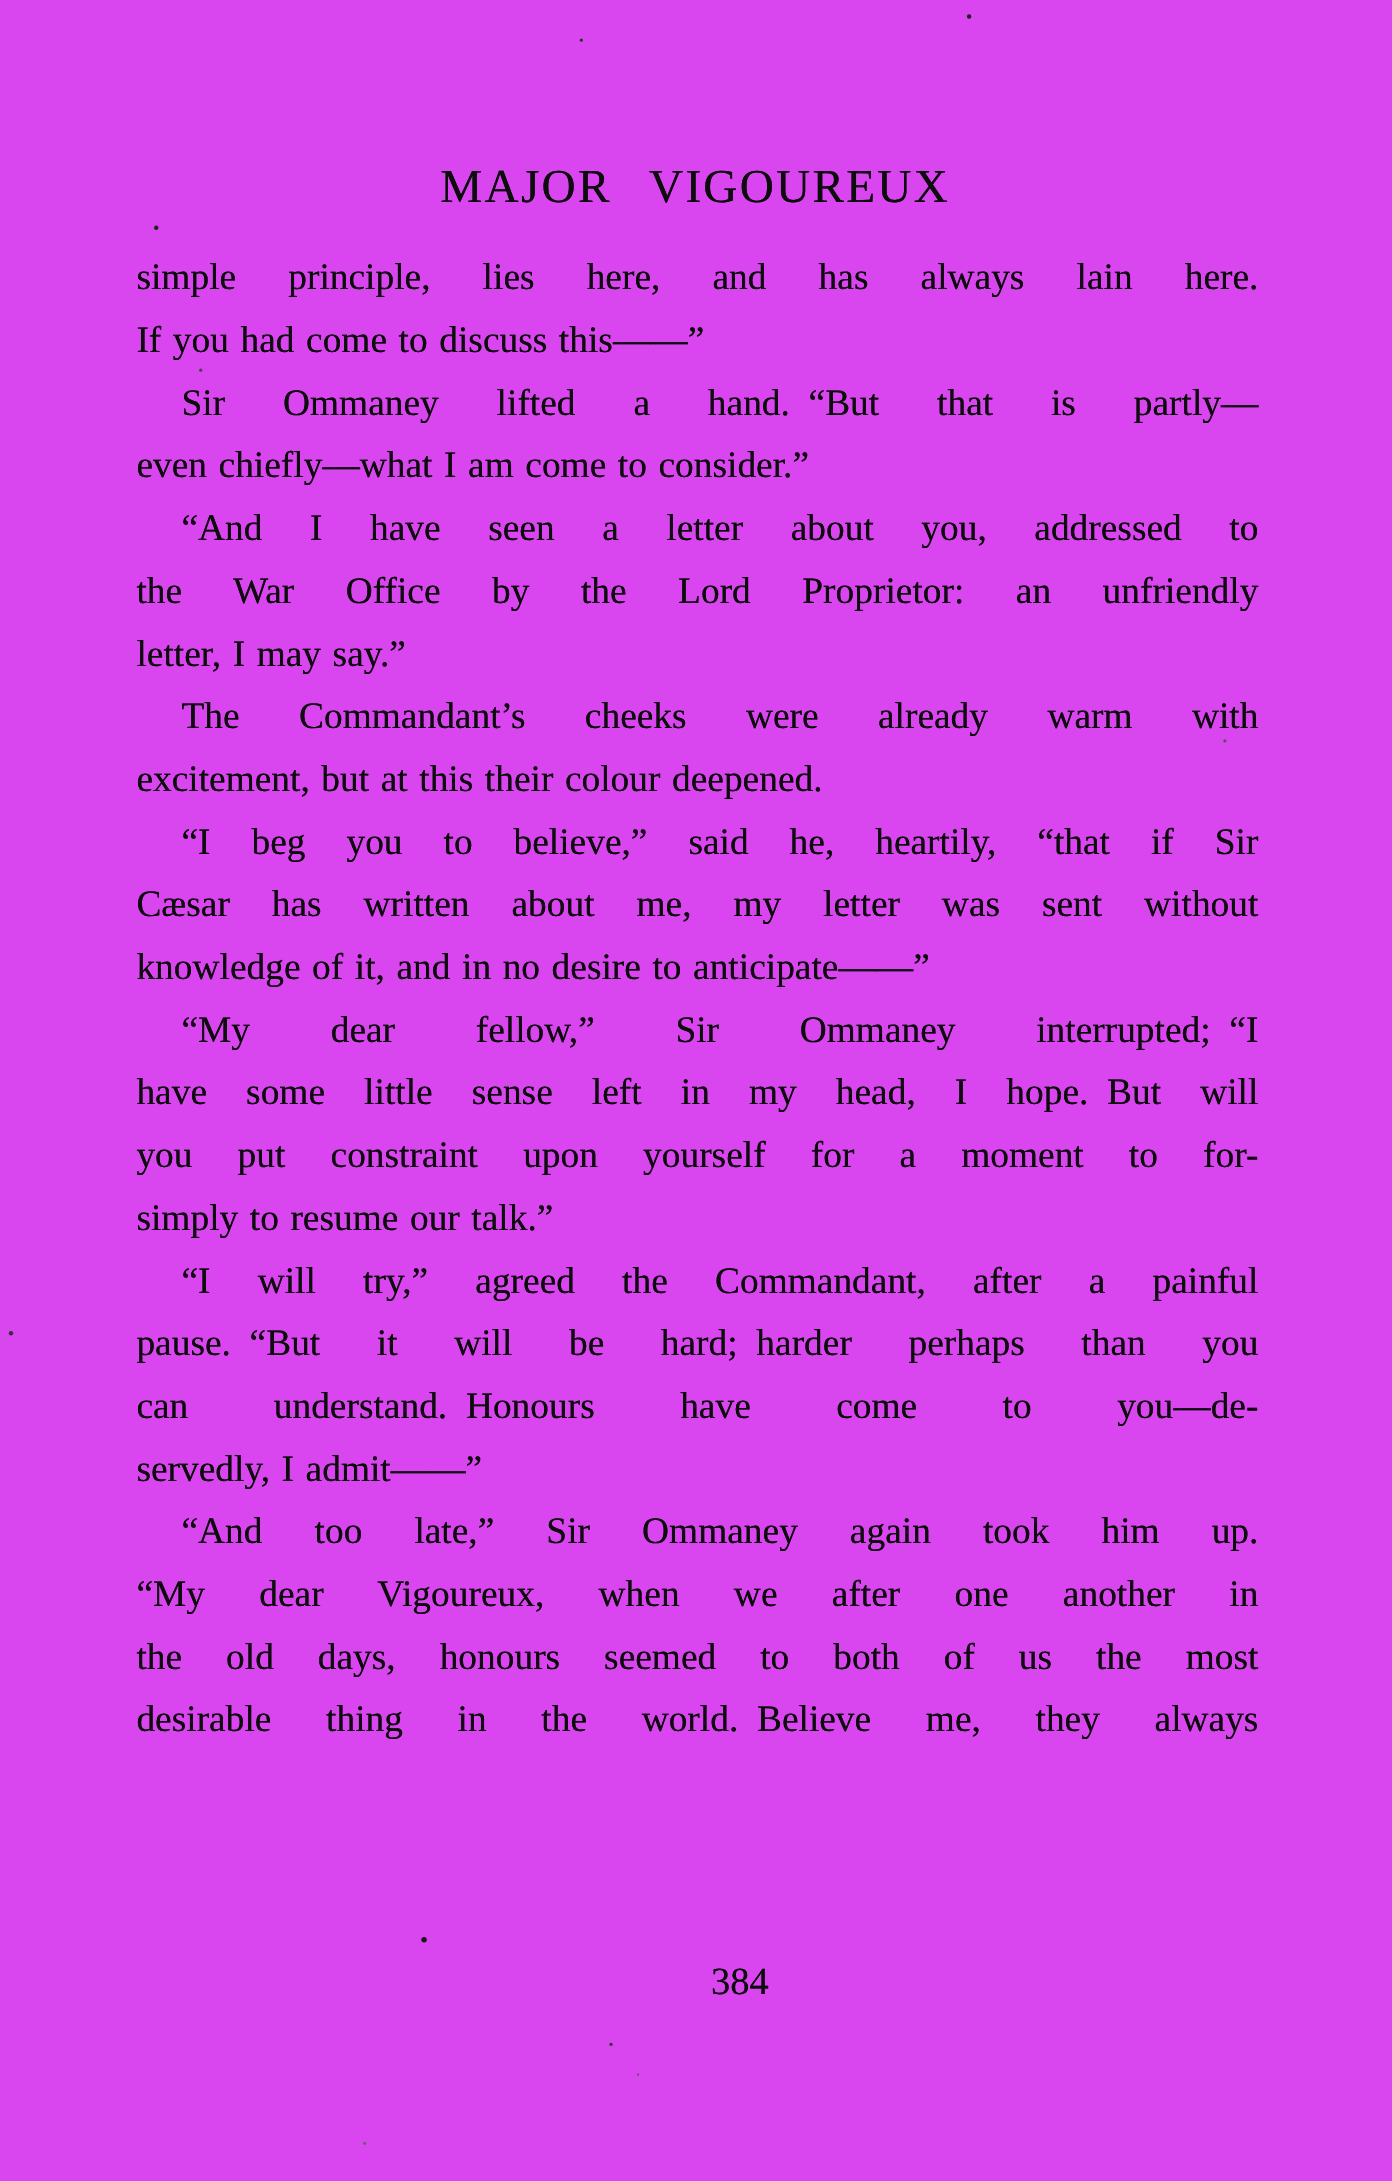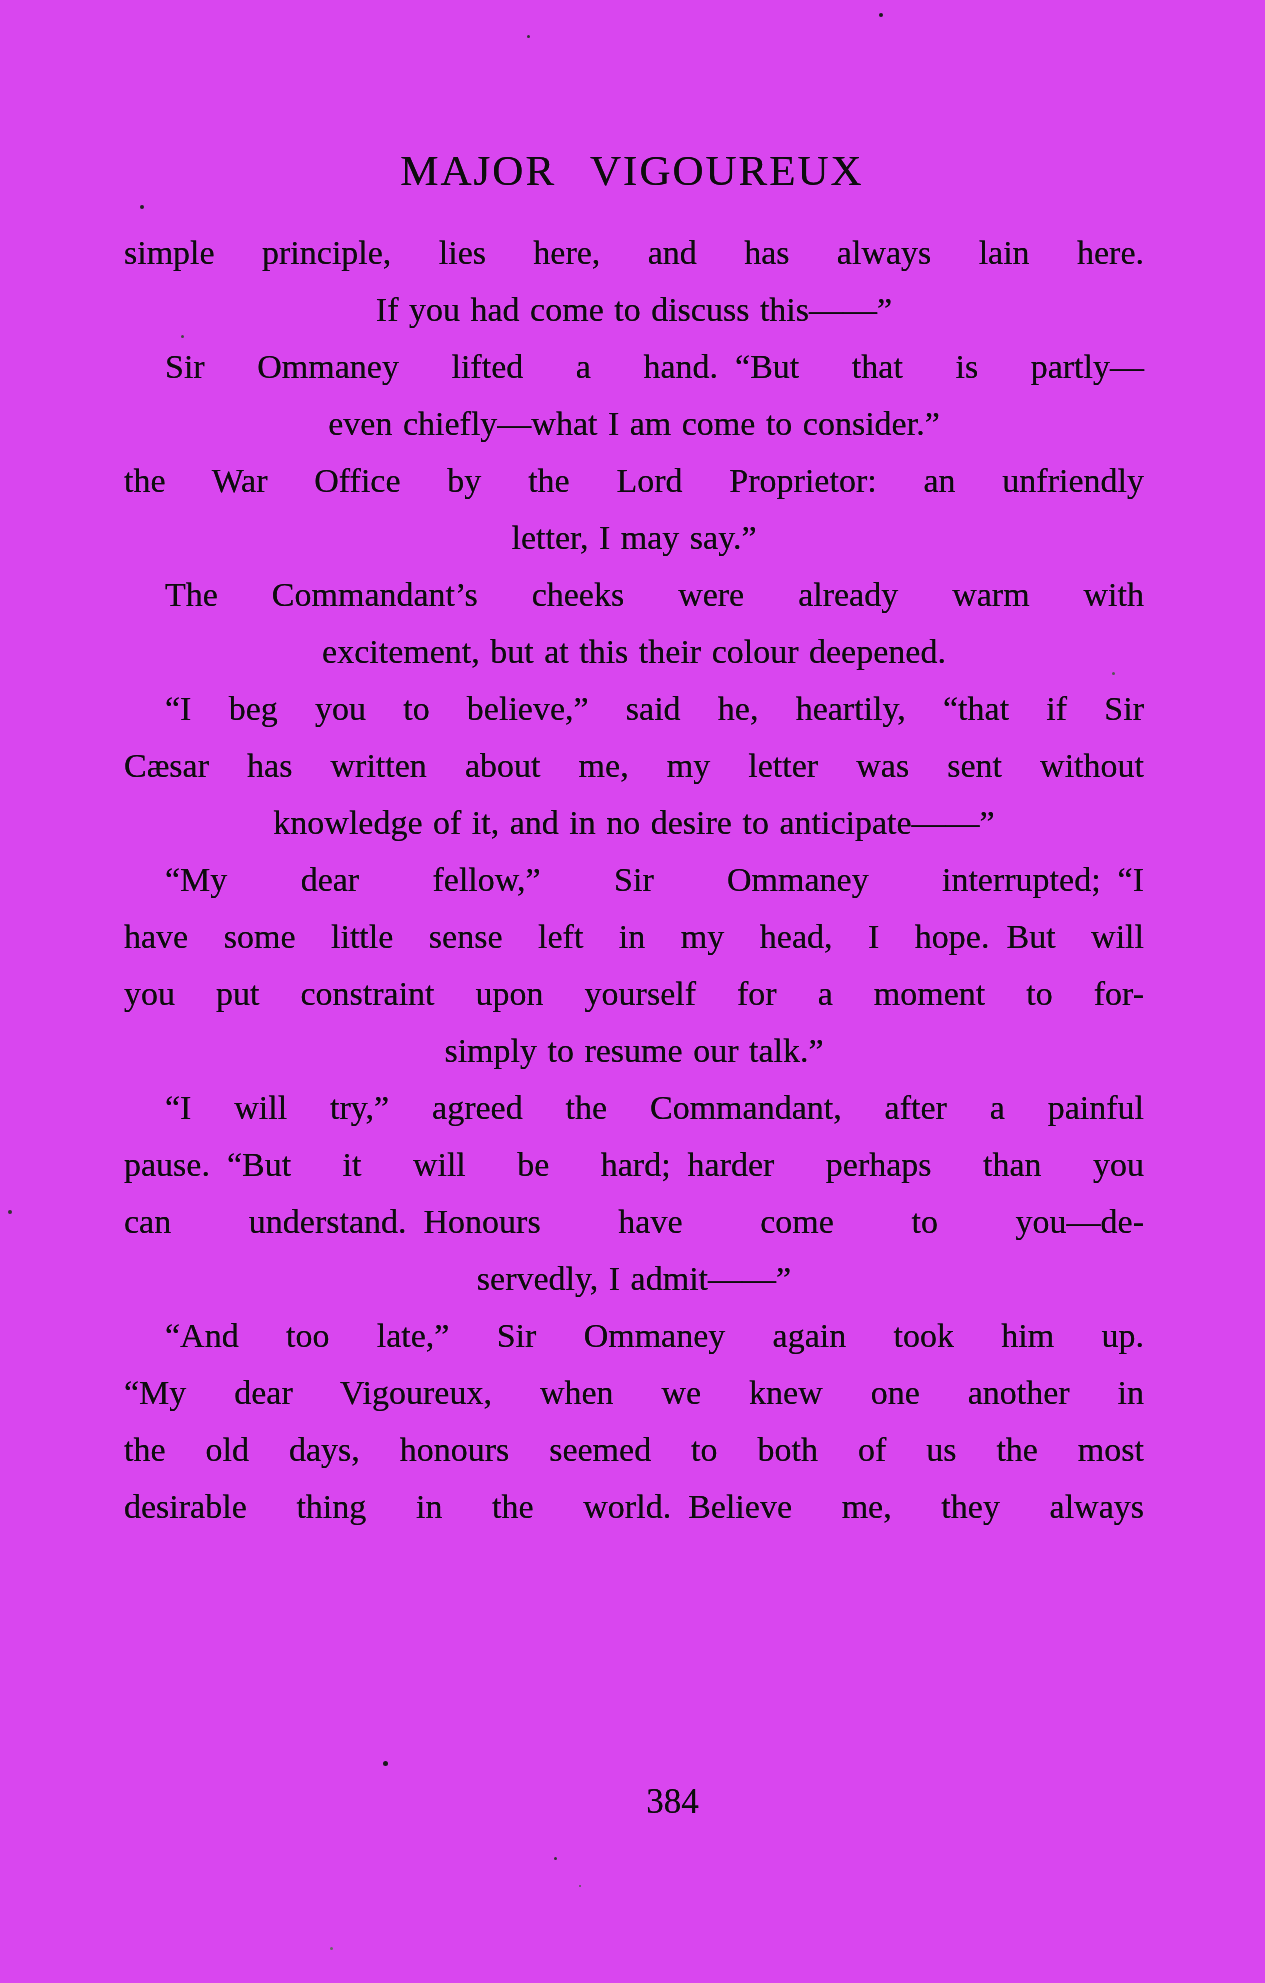--- a/index.html
+++ b/index.html
@@ -27,21 +27,21 @@
   .body-text {
     position: absolute;
     left: 124px;
     top: 224px;
     width: 1020px;
     font-size: 34px;
     line-height: 57px;
     word-spacing: 2px;
     text-shadow: 0 0 0.55px rgba(0,0,0,0.8);
   }
-  .line { text-align: center; }
+  .line { text-align: left; }
   .line.jl { text-align: justify; text-align-last: justify; }
   .line.indent { text-indent: 41px; }
   .page-number {
     position: absolute;
     left: 0;
     top: 1782px;
     width: 1265px;
     text-align: center;
     font-size: 35px;
     line-height: 40px;
@@ -55,37 +55,38 @@
 
 <div class="page">
 
   <div class="running-head">MAJOR VIGOUREUX</div>
 
   <div class="body-text">
       <div class="line jl">simple principle, lies here, and has always lain here.</div>
       <div class="line">If you had come to discuss this——”</div>
       <div class="line jl indent">Sir Ommaney lifted a hand. “But that is partly—</div>
       <div class="line">even chiefly—what I am come to consider.”</div>
+      <div class="line jl indent">“And I have seen a letter about you, addressed to</div>
       <div class="line jl">the War Office by the Lord Proprietor:  an unfriendly</div>
       <div class="line">letter, I may say.”</div>
       <div class="line jl indent">The Commandant’s cheeks were already warm with</div>
       <div class="line">excitement, but at this their colour deepened.</div>
       <div class="line jl indent">“I beg you to believe,” said he, heartily, “that if Sir</div>
       <div class="line jl">Cæsar has written about me, my letter was sent without</div>
       <div class="line">knowledge of it, and in no desire to anticipate——”</div>
       <div class="line jl indent">“My dear fellow,” Sir Ommaney interrupted; “I</div>
       <div class="line jl">have some little sense left in my head, I hope. But will</div>
       <div class="line jl">you put constraint upon yourself for a moment to for-</div>
       <div class="line">simply to resume our talk.”</div>
       <div class="line jl indent">“I will try,” agreed the Commandant, after a painful</div>
       <div class="line jl">pause. “But it will be hard; harder perhaps than you</div>
       <div class="line jl">can understand. Honours have come to you—de-</div>
       <div class="line">servedly, I admit——”</div>
       <div class="line jl indent">“And too late,” Sir Ommaney again took him up.</div>
-      <div class="line jl">“My dear Vigoureux, when we knew one another in</div>
+      <div class="line jl">“My dear Vigoureux, when we after one another in</div>
       <div class="line jl">the old days, honours seemed to both of us the most</div>
       <div class="line jl">desirable thing in the world. Believe me, they always</div>
     </div>
 
   <div class="page-number">384</div>
 
   <div class="speck" style="left:879px; top:13px;  width:4px; height:4px; background:#1a1a1a;"></div>
   <div class="speck" style="left:527px; top:35px;  width:3px; height:3px; background:#333;"></div>
   <div class="speck" style="left:140px; top:205px; width:4px; height:4px; background:#222;"></div>
   <div class="speck" style="left:181px; top:335px; width:3px; height:3px; background:#444;"></div>

